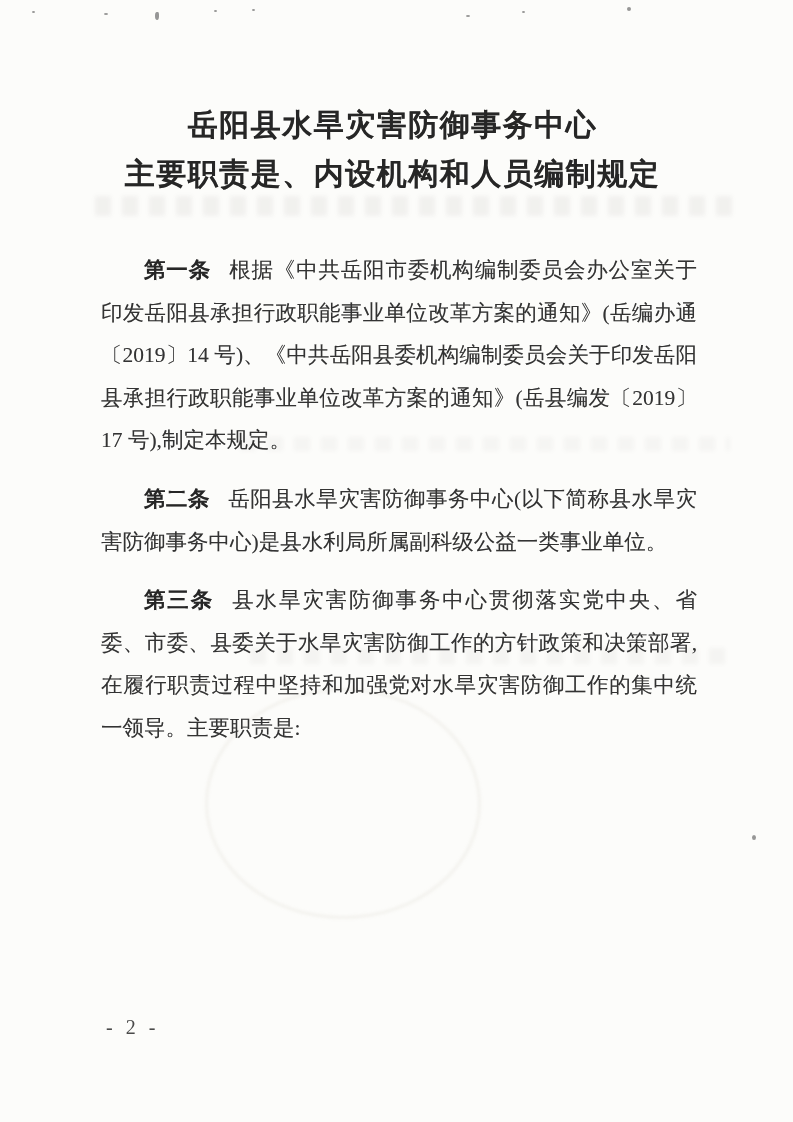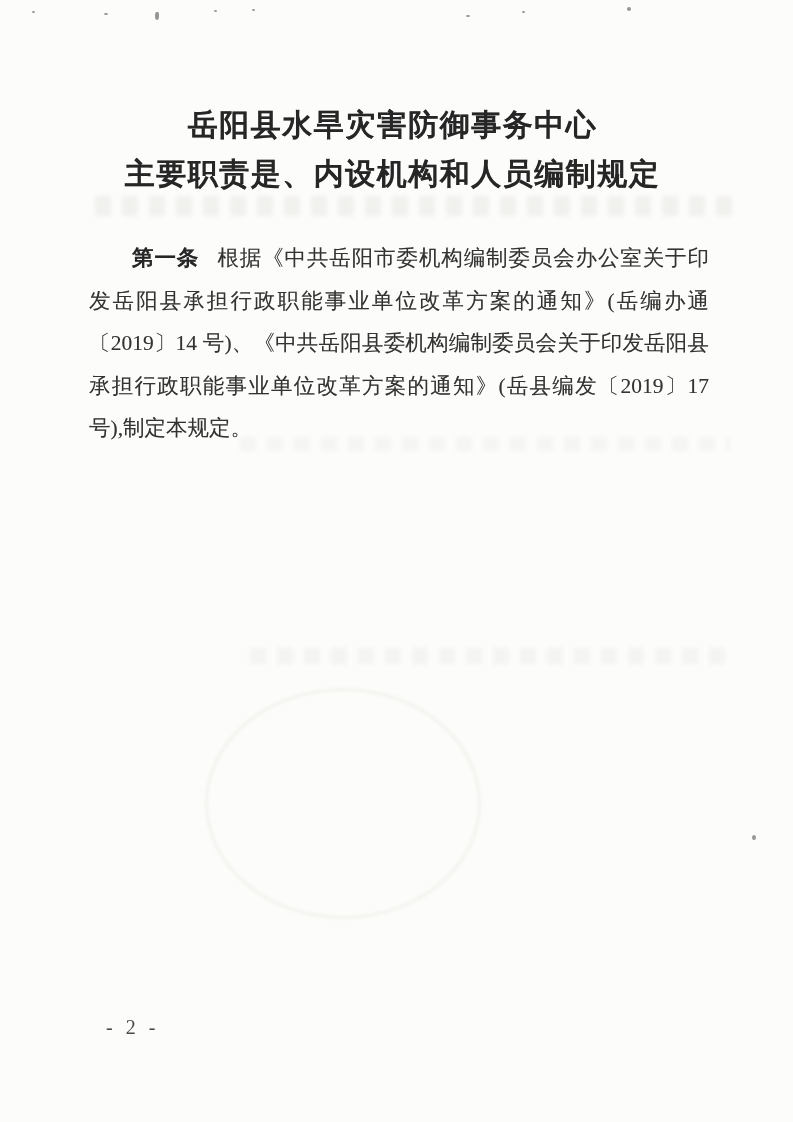--- a/index.html
+++ b/index.html
@@ -35,21 +35,21 @@
   
   .doc-body{
     position:absolute;
     top:233px;left:85px;width:628px;
     font-size:21.5px;
     line-height:42.6px;
     color:var(--ink);
     text-align:justify;
     text-shadow:0 0 0.5px rgba(60,60,60,.35);
   }
-  .doc-body p{margin:4px;text-indent:2em;}
+  .doc-body p{margin:16px;text-indent:2em;}
   .art-label{font-weight:700;margin-right:0.85em;color:var(--ink-strong);}
   .art-label:empty{margin-right:0;}
 
   
   .page-number{
     position:absolute;
     top:1016px;left:106px;
     font-size:20px;
     letter-spacing:4px;
     color:#4a4a4a;
@@ -103,17 +103,19 @@
     <div class="bleed-seal"></div>
   </div>
 
   <h1 class="title">
     <span>岳阳县水旱灾害防御事务中心</span><br>
     <span>主要职责是、内设机构和人员编制规定</span>
   </h1>
 
   <div class="doc-body">
     <p><b class="art-label">第一条</b><span>根据《中共岳阳市委机构编制委员会办公室关于印发岳阳县承担行政职能事业单位改革方案的通知》(岳编办通〔2019〕14 号)、《中共岳阳县委机构编制委员会关于印发岳阳县承担行政职能事业单位改革方案的通知》(岳县编发〔2019〕17 号),制定本规定。</span></p>
+    <p><b class="art-label">第二条</b><span>岳阳县水旱灾害防御事务中心(以下简称县水旱灾害防御事务中心)是县水利局所属副科级公益一类事业单位。</span></p>
+    <p><b class="art-label">第三条</b><span>县水旱灾害防御事务中心贯彻落实党中央、省委、市委、县委关于水旱灾害防御工作的方针政策和决策部署,在履行职责过程中坚持和加强党对水旱灾害防御工作的集中统一领导。主要职责是:</span></p>
   </div>
 
   <div class="page-number">- 2 -</div>
 
 </div>
 
 </body></html>

